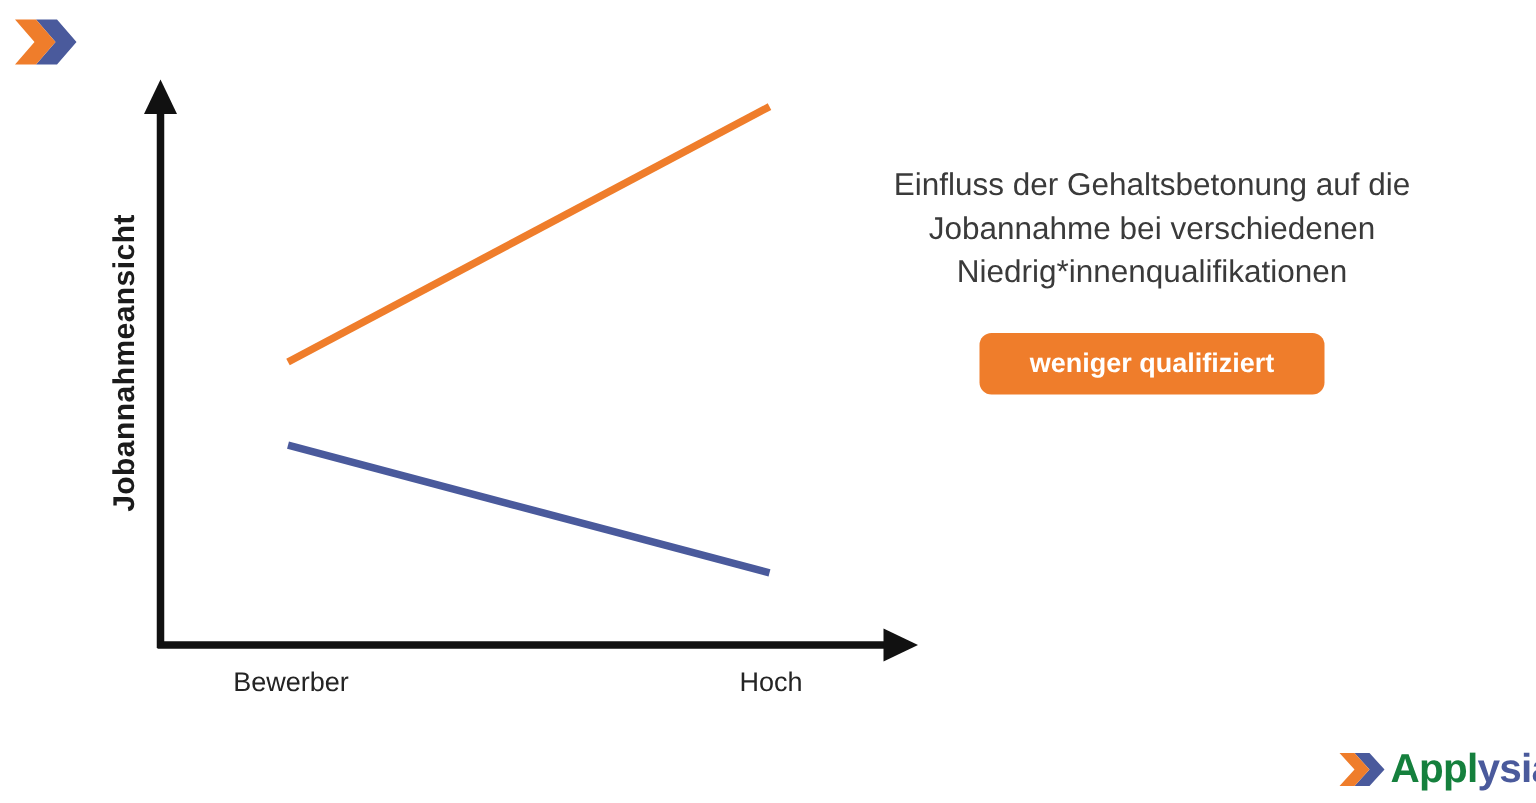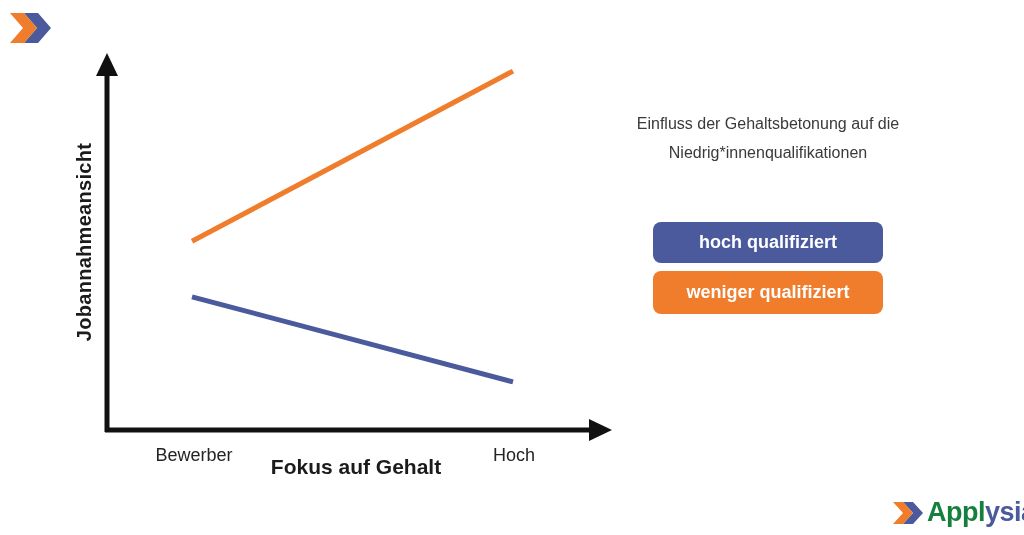--- a/index.html
+++ b/index.html
@@ -29,21 +29,21 @@
   .xtick-left  { left: 194px; top: 455px; }
   .xtick-right { left: 514px; top: 455px; text-align: right; }
   .xlabel {
     position: absolute; left: 356px; top: 467px;
     transform: translate(-50%, -50%);
     font-weight: bold; font-size: 21px; color: #1b1b1b; white-space: nowrap;
   }
 
   .title-panel {
     position: absolute; left: 572px; top: 109px; width: 392px;
-    text-align: center; font-size: 16px; line-height: 29px; color: #3a3a3a;
+    text-align: center; font-size: 21px; line-height: 29px; color: #3a3a3a;
   }
 
   .legend { position: absolute; left: 653px; top: 222px; width: 230px; }
   .legend-btn {
     width: 230px; height: 41px; border-radius: 8px;
     display: flex; align-items: center; justify-content: center;
     color: #ffffff; font-size: 18px; font-weight: 600;
     box-sizing: border-box; cursor: pointer;
   }
   .legend-btn + .legend-btn { margin-top: 8px; height: 43px; }
@@ -74,29 +74,28 @@
     <line x1="105" y1="430" x2="592" y2="430" stroke="#111111" stroke-width="5"></line>
     <polygon points="612,430 589,419 589,441" fill="#111111"></polygon>
 
     <line stroke-width="5" x1="192" y1="296.8" x2="513" y2="381.9" stroke="#4a5a9c"></line>
     <line stroke-width="5" x1="192" y1="241.3" x2="513" y2="71.1" stroke="#ef7d2b"></line>
   </svg>
 
   <div class="ylabel">Jobannahmeansicht</div>
   <div class="xtick xtick-left">Bewerber</div>
   <div class="xtick xtick-right">Hoch</div>
-  <div class="xlabel">Fokus auf Gehalt</div>
 
   <div class="title-panel">
     <div>Einfluss der Gehaltsbetonung auf die</div>
+    <div>Jobannahme bei verschiedenen</div>
     <div>Niedrig*innenqualifikationen</div>
   </div>
 
   <div class="legend">
-    <div class="legend-btn" style="background: rgb(74, 90, 156);">hoch qualifiziert</div>
     <div class="legend-btn" style="background: rgb(239, 125, 43);">weniger qualifiziert</div>
   </div>
 
   <div class="footer-logo">
     <svg width="34" height="26" viewBox="0 0 34 26">
       <polygon points="11,2 21,2 31,13 21,24 11,24 21,13" fill="#4a5a9c"></polygon>
       <polygon points="1,2 11,2 21,13 11,24 1,24 11,13" fill="#ef7d2b"></polygon>
     </svg>
     <span class="wordmark"><span class="wm-orange">Appl</span><span class="wm-blue">ysia</span></span>
   </div>

